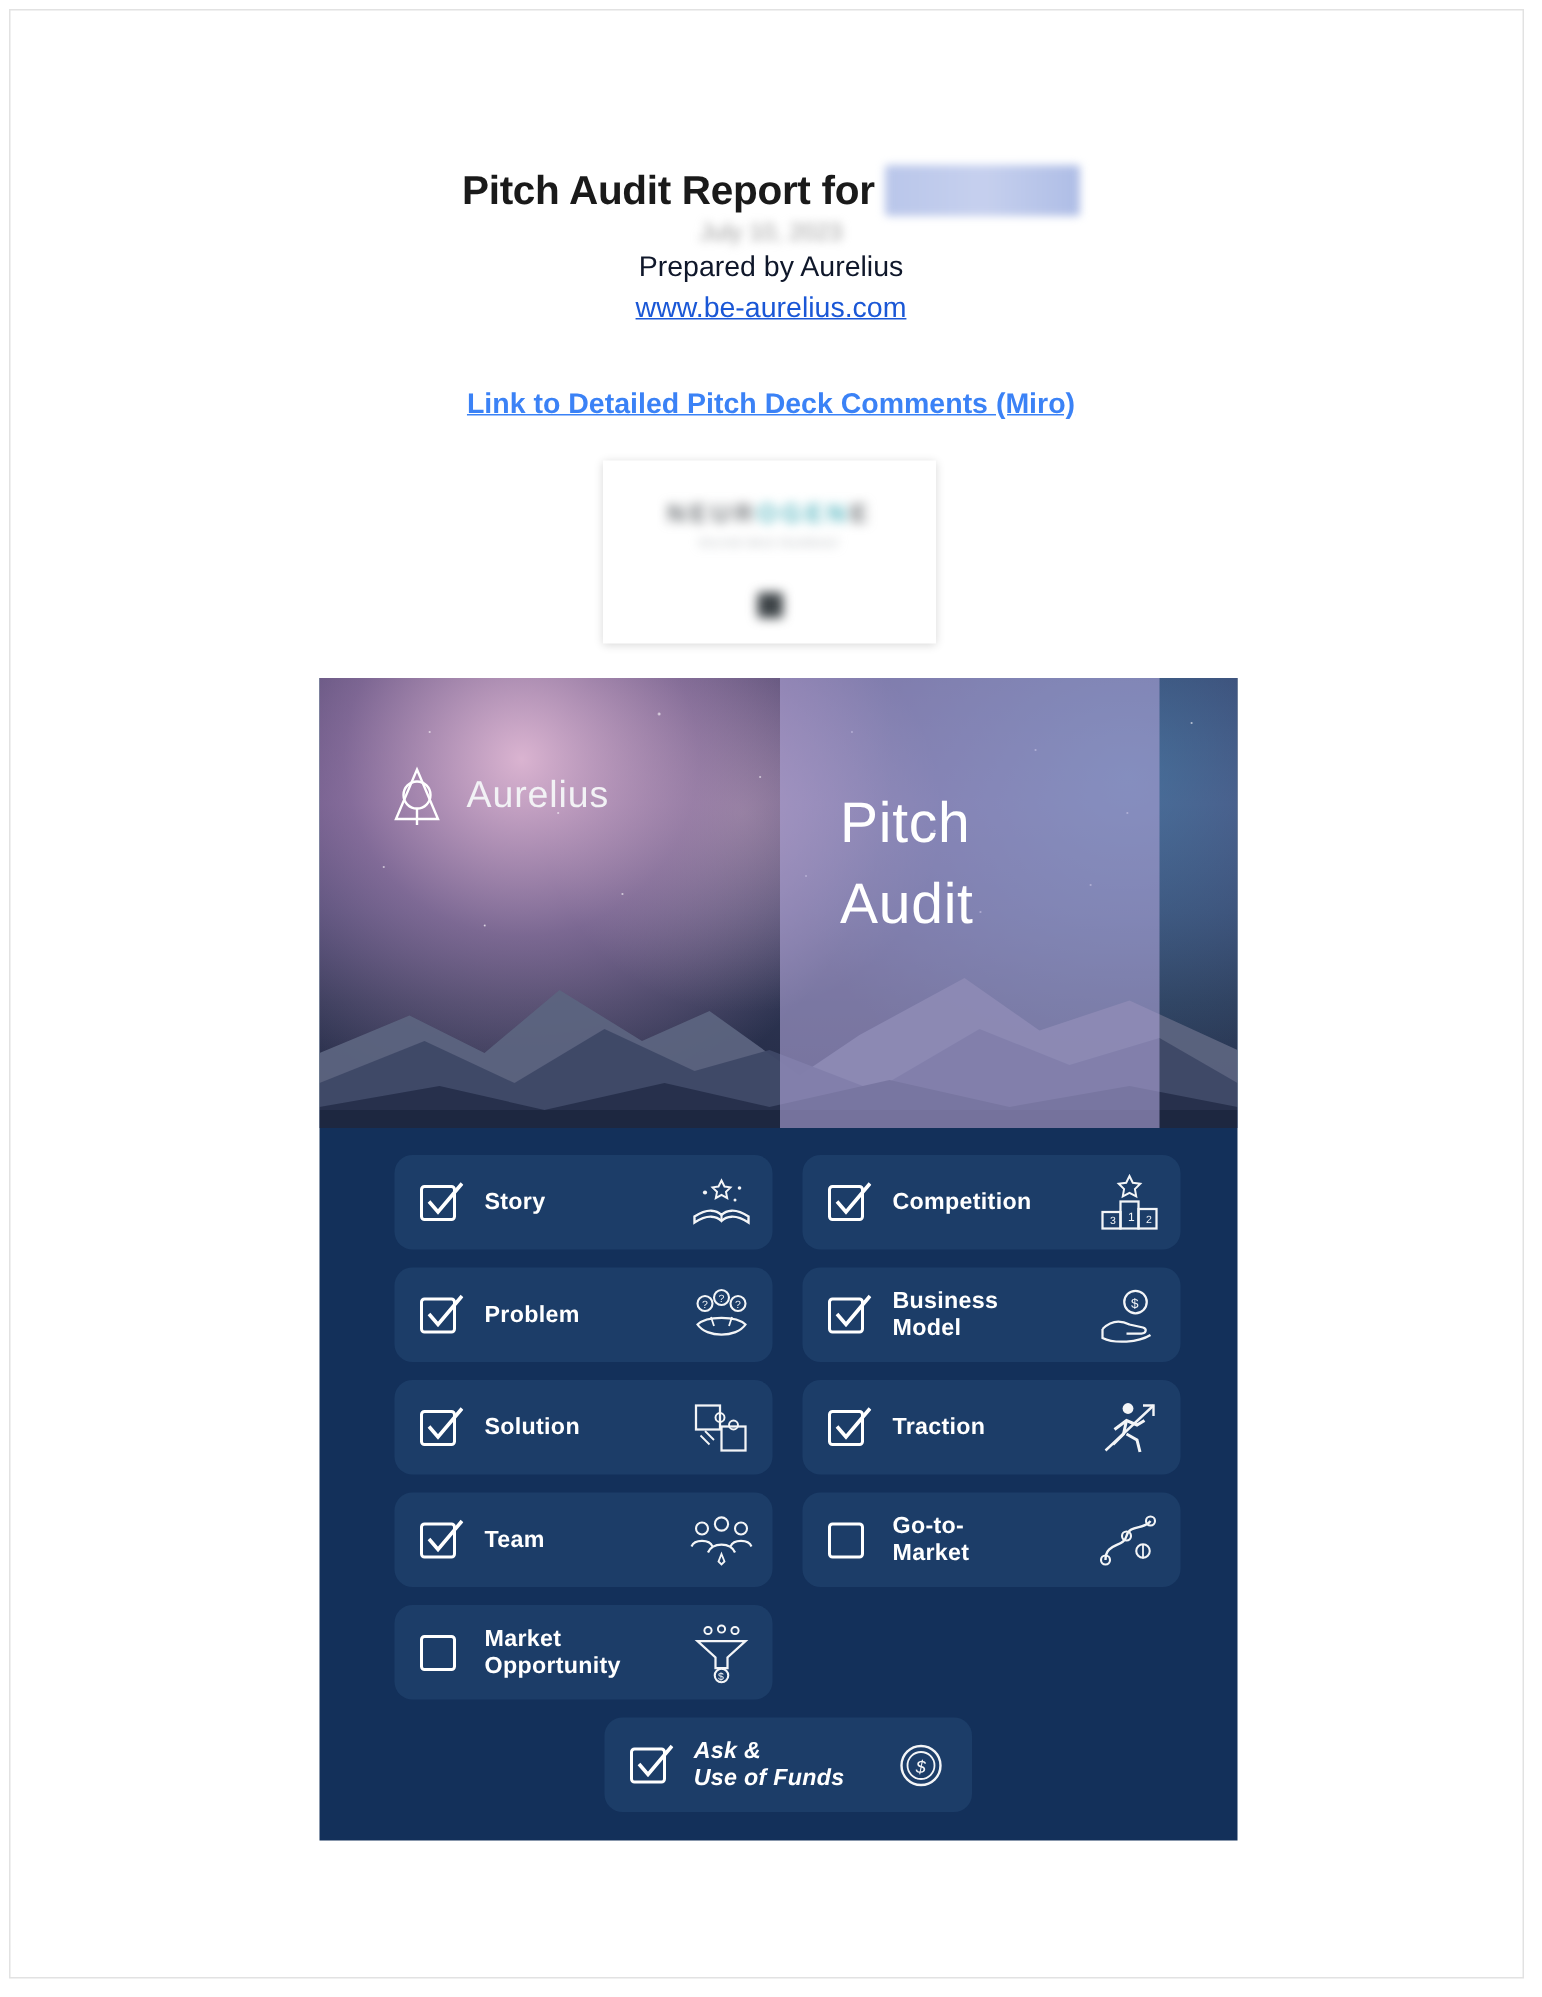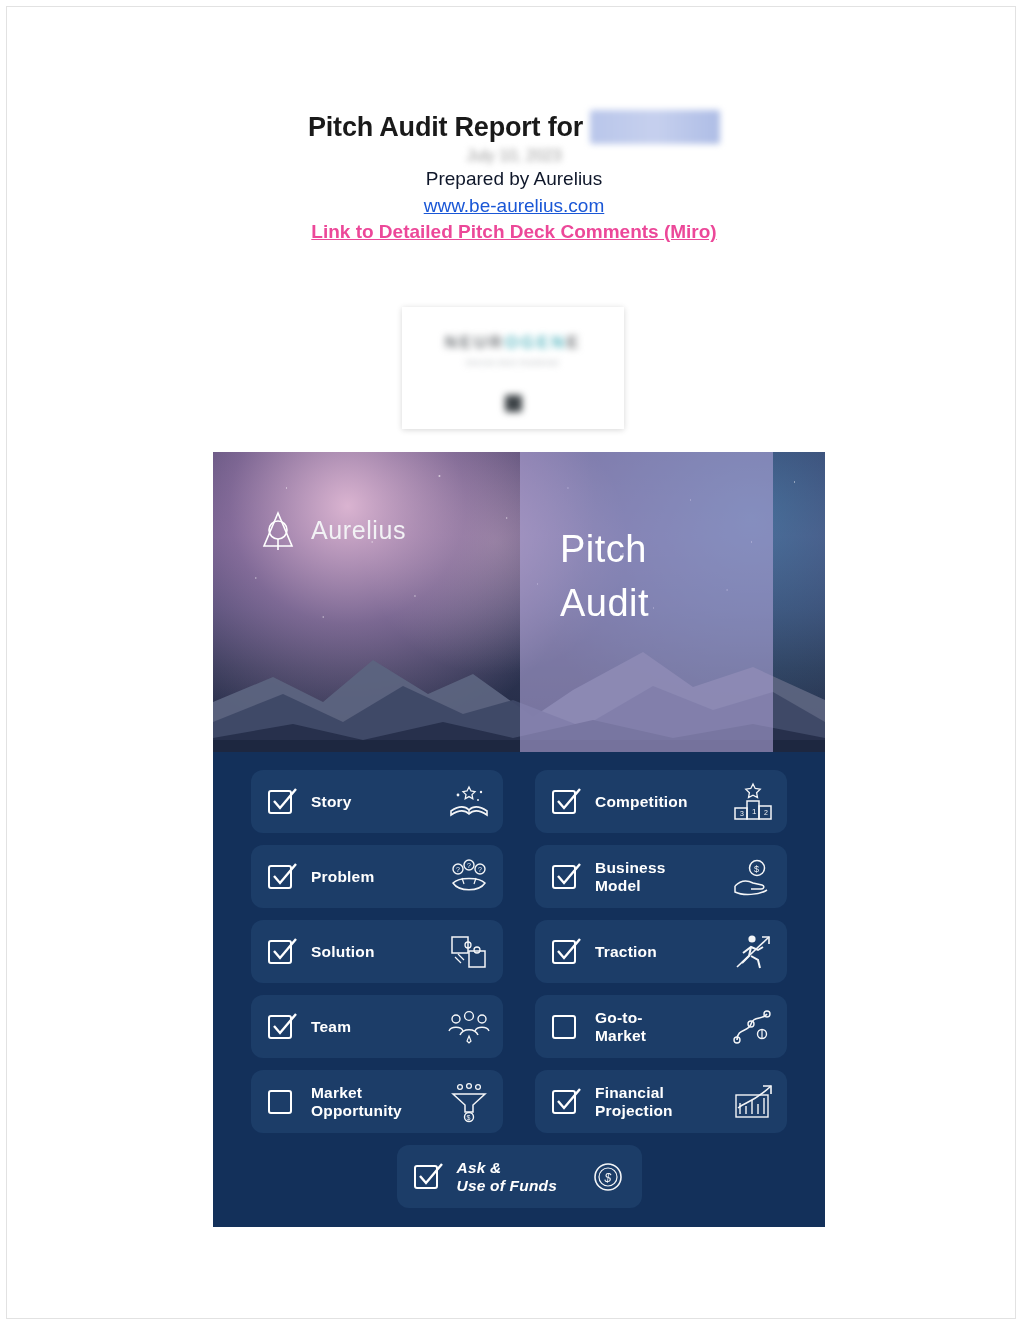--- a/index.html
+++ b/index.html
@@ -73,23 +73,24 @@
   .doc-site {
     display: inline-block;
     margin-top: 1px;
     font-size: 19px;
     color: #1a57d6;
     text-decoration: underline;
     line-height: 26px;
   }
   .doc-miro-link {
     display: inline-block;
+    margin-top: 38px;
     font-size: 19px;
     font-weight: bold;
-    color: #ec4899;
+    color: #3b82f6;
     text-decoration: underline;
     line-height: 26px;
   }
 
   
   .thumb-wrap {
     position: absolute;
     left: 402px;
     top: 307px;
     width: 222px;
@@ -217,21 +218,21 @@
     line-height: 54px;
     color: #ffffff;
     letter-spacing: 0.5px;
   }
 
   .checklist {
     position: absolute;
     left: 0;
     top: 300px;
     width: 612px;
-    padding: 18px 38px 0 38px;
+    padding: 18px 38px 0 50px;
     box-sizing: border-box;
   }
   .row {
     display: flex;
     justify-content: space-between;
     margin-bottom: 12px;
   }
   .item {
     position: relative;
     width: 252px;
@@ -511,37 +512,20 @@
             <svg width="44" height="42" viewBox="0 0 44 42">
                 <circle cx="13" cy="6" r="2.4" fill="none" stroke="#fff" stroke-width="1.3"></circle>
                 <circle cx="22" cy="5" r="2.4" fill="none" stroke="#fff" stroke-width="1.3"></circle>
                 <circle cx="31" cy="6" r="2.4" fill="none" stroke="#fff" stroke-width="1.3"></circle>
                 <path d="M6 13 L38 13 L26 24 L26 31 L18 31 L18 24 Z" fill="none" stroke="#fff" stroke-width="1.5"></path>
                 <circle cx="22" cy="36" r="4.5" fill="none" stroke="#fff" stroke-width="1.4"></circle>
                 <text x="19.6" y="39" font-size="7" fill="#fff" font-family="Liberation Sans, sans-serif">$</text>
               </svg>
           </div>
         </div>
-        <div class="item">
-          <div class="check">
-            <svg width="30" height="30" viewBox="0 0 30 30">
-                <rect x="2" y="4" width="22" height="22" rx="2" fill="none" stroke="#fff" stroke-width="2"></rect>
-                <polyline points="7,14 13,21 29,2" fill="none" stroke="#fff" stroke-width="2.4"></polyline>
-              </svg>
-          </div>
-          <div class="label">Financial<br>Projection</div>
-          <div class="pic">
-            <svg width="44" height="42" viewBox="0 0 44 42">
-                <rect x="5" y="14" width="32" height="22" fill="none" stroke="#fff" stroke-width="1.4"></rect>
-                <path d="M9 33 L9 22 M15 33 L15 25 M21 33 L21 19 M27 33 L27 23 M33 33 L33 17" stroke="#fff" stroke-width="1.4"></path>
-                <path d="M7 27 C14 21 22 22 40 5" fill="none" stroke="#fff" stroke-width="1.6"></path>
-                <path d="M32 5 L40 5 L40 13" fill="none" stroke="#fff" stroke-width="1.6"></path>
-              </svg>
-          </div>
-        </div>
       </div>
 
       <div class="row row-last">
         <div class="item footer-item">
           <div class="check">
             <svg width="30" height="30" viewBox="0 0 30 30">
                 <rect x="2" y="4" width="22" height="22" rx="2" fill="none" stroke="#fff" stroke-width="2"></rect>
                 <polyline points="7,14 13,21 29,2" fill="none" stroke="#fff" stroke-width="2.4"></polyline>
               </svg>
           </div>

